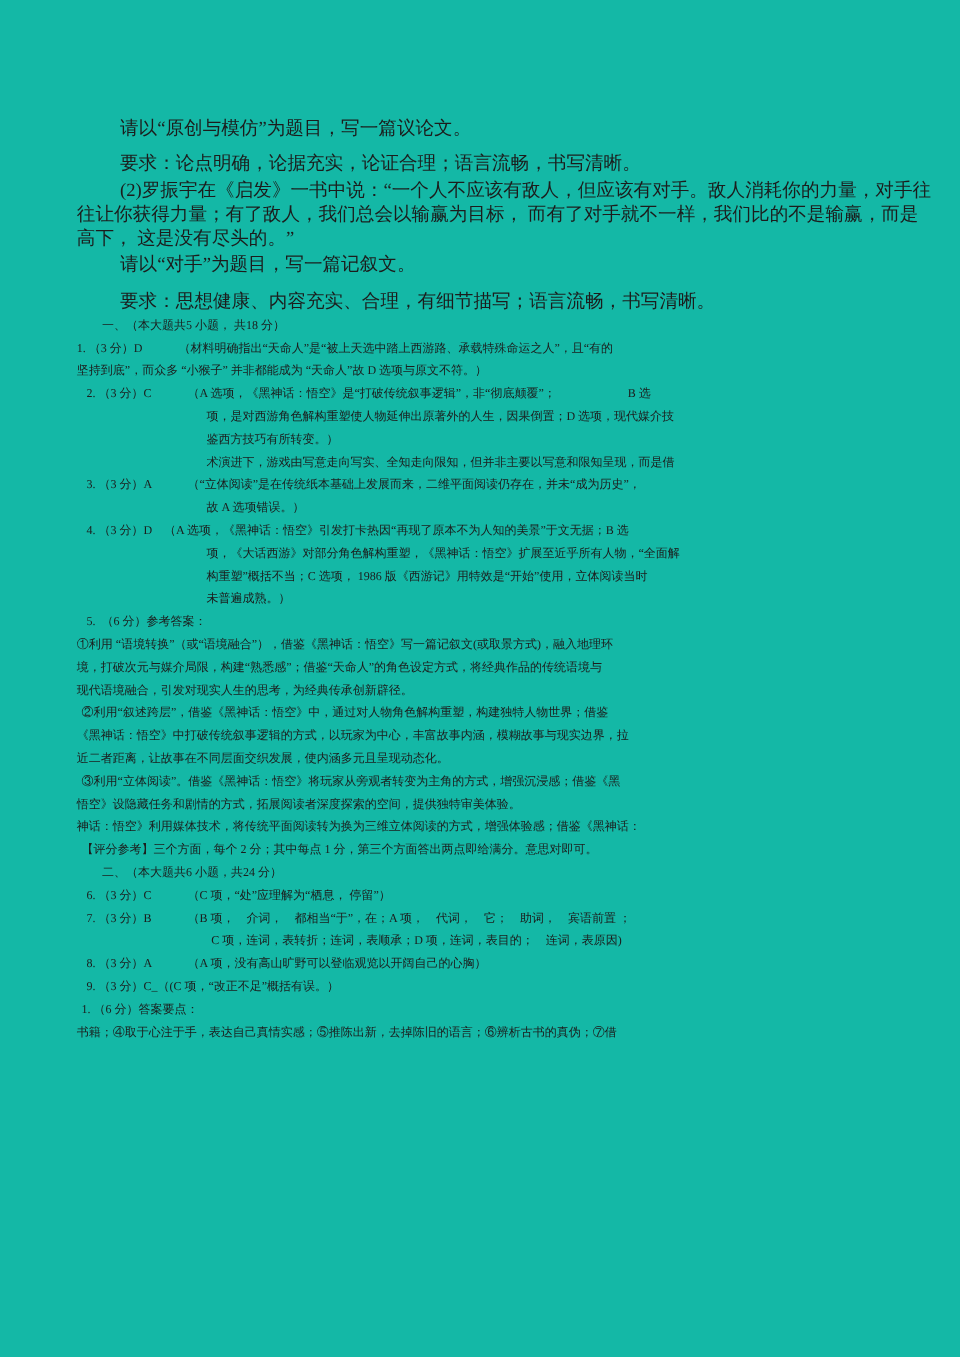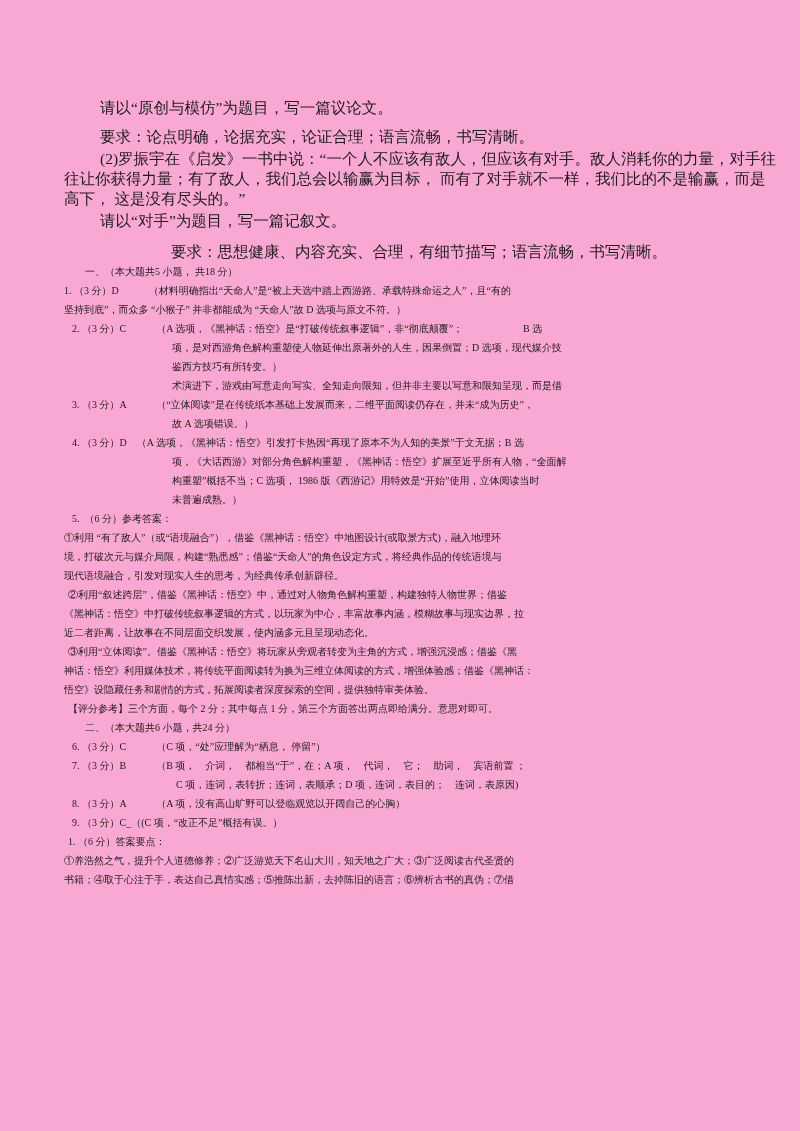--- a/index.html
+++ b/index.html
@@ -7,32 +7,32 @@
     width:800px;height:1131px;
     background:#ffffff;
     overflow:hidden;
     font-family:"Liberation Serif","DejaVu Serif",serif;
     color:#1c1c1c;
   }
   .page{
     box-sizing:border-box;
     width:800px;height:1131px;
     padding:98px 62px 40px 64px;
-    background:#f9a8d4;
+    background:#14b8a6;
   }
   
   .intro .l{
     white-space:pre;
     font-size:15.5px;
     line-height:20px;
   }
   .pind{padding-left:36px;}
   .mt9{margin-top:9px;}
   .mt2{margin-top:2px;}
-  .mt11{margin-top:11px;text-align:center;}
+  .mt11{margin-top:11px;}
   
   .title{
     text-align:center;
     font-size:31px;
     line-height:38px;
     margin-top:84px;
     margin-bottom:8px;
     letter-spacing:4px;
     color:#222;
   }
@@ -73,34 +73,33 @@
       <div class="l hang">项，是对西游角色解构重塑使人物延伸出原著外的人生，因果倒置；D 选项，现代媒介技</div>
       <div class="l hang">鉴西方技巧有所转变。）</div>
       <div class="l hang">术演进下，游戏由写意走向写实、全知走向限知，但并非主要以写意和限知呈现，而是借</div>
       <div class="l i1">3. （3 分）A　　　（“立体阅读”是在传统纸本基础上发展而来，二维平面阅读仍存在，并未“成为历史”，</div>
       <div class="l hang">故 A 选项错误。）</div>
       <div class="l i1">4. （3 分）D　（A 选项，《黑神话：悟空》引发打卡热因“再现了原本不为人知的美景”于文无据；B 选</div>
       <div class="l hang">项，《大话西游》对部分角色解构重塑，《黑神话：悟空》扩展至近乎所有人物，“全面解</div>
       <div class="l hang">构重塑”概括不当；C 选项， 1986 版《西游记》用特效是“开始”使用，立体阅读当时</div>
       <div class="l hang">未普遍成熟。）</div>
       <div class="l i1">5.  （6 分）参考答案：</div>
-      <div class="l i0">①利用 “有了敌人”（或“语境融合”），借鉴《黑神话：悟空》中地图设计(或取景方式)，融入地理环</div>
+      <div class="l i0">①利用 “语境转换”（或“语境融合”），借鉴《黑神话：悟空》写一篇记叙文(或取景方式)，融入地理环</div>
       <div class="l i0">境，打破次元与媒介局限，构建“熟悉感”；借鉴“天命人”的角色设定方式，将经典作品的传统语境与</div>
       <div class="l i0">现代语境融合，引发对现实人生的思考，为经典传承创新辟径。</div>
       <div class="l i05">②利用“叙述跨层”，借鉴《黑神话：悟空》中，通过对人物角色解构重塑，构建独特人物世界；借鉴</div>
       <div class="l i0">《黑神话：悟空》中打破传统叙事逻辑的方式，以玩家为中心，丰富故事内涵，模糊故事与现实边界，拉</div>
       <div class="l i0">近二者距离，让故事在不同层面交织发展，使内涵多元且呈现动态化。</div>
       <div class="l i05">③利用“立体阅读”。借鉴《黑神话：悟空》将玩家从旁观者转变为主角的方式，增强沉浸感；借鉴《黑</div>
+      <div class="l i0">悟空》设隐藏任务和剧情的方式，拓展阅读者深度探索的空间，提供独特审美体验。</div>
       <div class="l i0">神话：悟空》利用媒体技术，将传统平面阅读转为换为三维立体阅读的方式，增强体验感；借鉴《黑神话：</div>
-      <div class="l i0">悟空》设隐藏任务和剧情的方式，拓展阅读者深度探索的空间，提供独特审美体验。</div>
       <div class="l i05">【评分参考】三个方面，每个 2 分；其中每点 1 分，第三个方面答出两点即给满分。意思对即可。</div>
       <div class="l i2">二、（本大题共6 小题，共24 分）</div>
       <div class="l i1">6. （3 分）C　　　（C 项，“处”应理解为“栖息， 停留”）</div>
       <div class="l i1">7. （3 分）B　　　（B 项，　介词，　都相当“于”，在；A 项，　代词，　它；　助词，　宾语前置 ；</div>
       <div class="l hang2">C 项，连词，表转折；连词，表顺承；D 项，连词，表目的；　连词，表原因)</div>
       <div class="l i1">8. （3 分）A　　　（A 项，没有高山旷野可以登临观览以开阔自己的心胸）</div>
       <div class="l i1">9. （3 分）C_（(C 项，“改正不足”概括有误。）</div>
       <div class="l i05">1. （6 分）答案要点：</div>
-      <div class="l i0">①养浩然之气，提升个人道德修养；②广泛游览天下名山大川，知天地之广大；③广泛阅读古代圣贤的</div>
       <div class="l i0">书籍；④取于心注于手，表达自己真情实感；⑤推陈出新，去掉陈旧的语言；⑥辨析古书的真伪；⑦借</div>
     </div>
 
 </div>
 
 </body></html>

